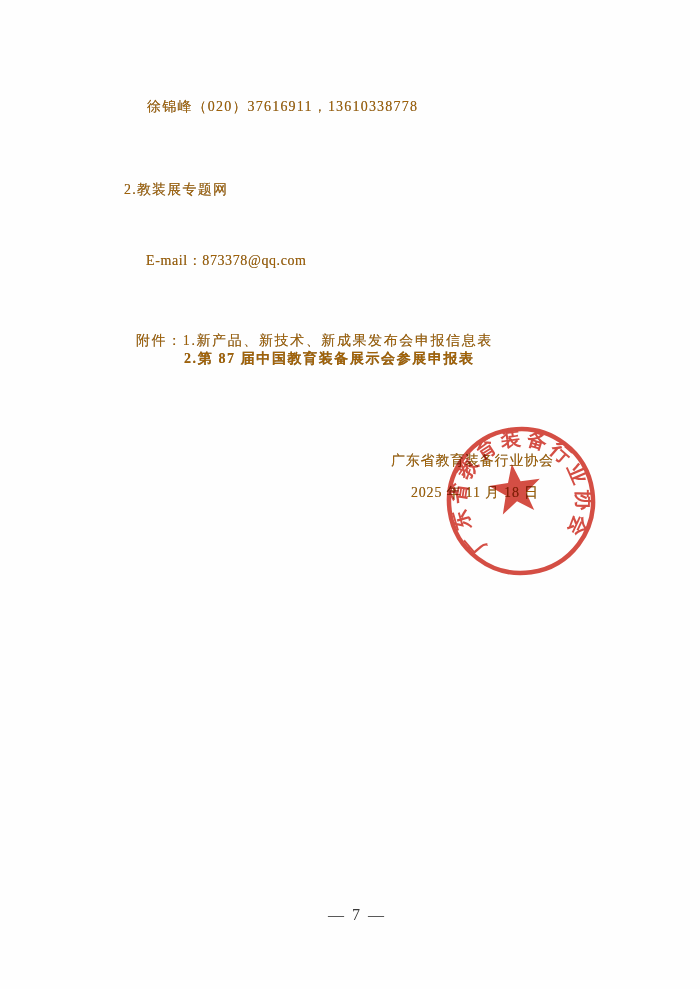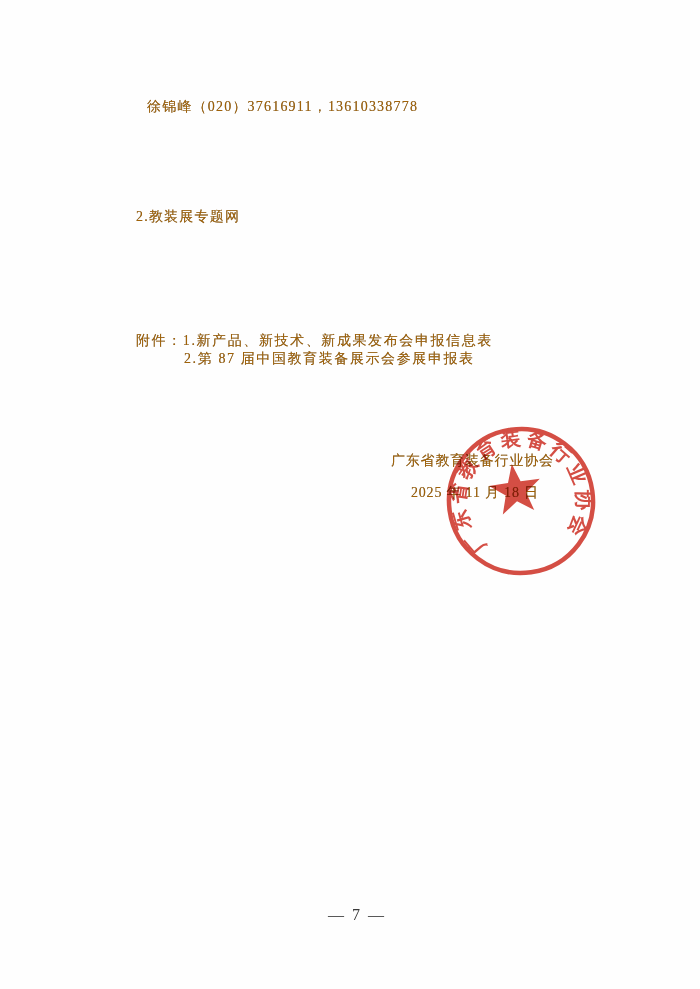--- a/index.html
+++ b/index.html
@@ -19,25 +19,25 @@
   .line {
     position: absolute;
     white-space: nowrap;
     color: #a16207;
     font-size: 14px;
     letter-spacing: 1.2px;
     text-shadow: 0 0 0.5px rgba(45,45,45,0.55);
   }
   .l-contact1 { left: 147px; top: 98px; }
   .l-contact2 { left: 147px; top: 139px; }
-  .l-sec2     { left: 136px; top: 181px; margin-top: 27px; }
+  .l-sec2     { left: 124px; top: 181px; }
   .l-sec2c    { left: 148px; top: 219px; }
   .l-email    { left: 146px; top: 252px; letter-spacing: 0.6px; }
   .l-attach1  { left: 136px; top: 332px; letter-spacing: 1.6px; }
-  .l-attach2  { left: 184px; top: 350px; letter-spacing: 1.6px; }
+  .l-attach2  { left: 184px; top: 350px; letter-spacing: 1.6px; font-weight: bold; }
   .l-org      { left: 391px; top: 452px; letter-spacing: 0.8px; }
   .l-date     { left: 411px; top: 484px; letter-spacing: 0.8px; }
   .footer {
     position: absolute;
     left: 0;
     top: 906px;
     width: 700px;
     text-align: center;
     text-indent: 14px;
     color: #3a3a3a;
@@ -64,20 +64,21 @@
 <body>
 
 <div class="page">
 
   <div class="line l-contact1">徐锦峰（020）37616911，13610338778</div>
 
 
   <div class="line l-sec2">2.教装展专题网</div>
 
 
+  <div class="line l-email">E-mail：873378@qq.com</div>
 
   <div class="line l-attach1">附件：1.新产品、新技术、新成果发布会申报信息表</div>
 
   <div class="line l-attach2">2.第 87 届中国教育装备展示会参展申报表</div>
 
   <div class="line l-org">广东省教育装备行业协会</div>
 
   <div class="line l-date">2025 年 11 月 18 日</div>
 
   <div class="seal">

